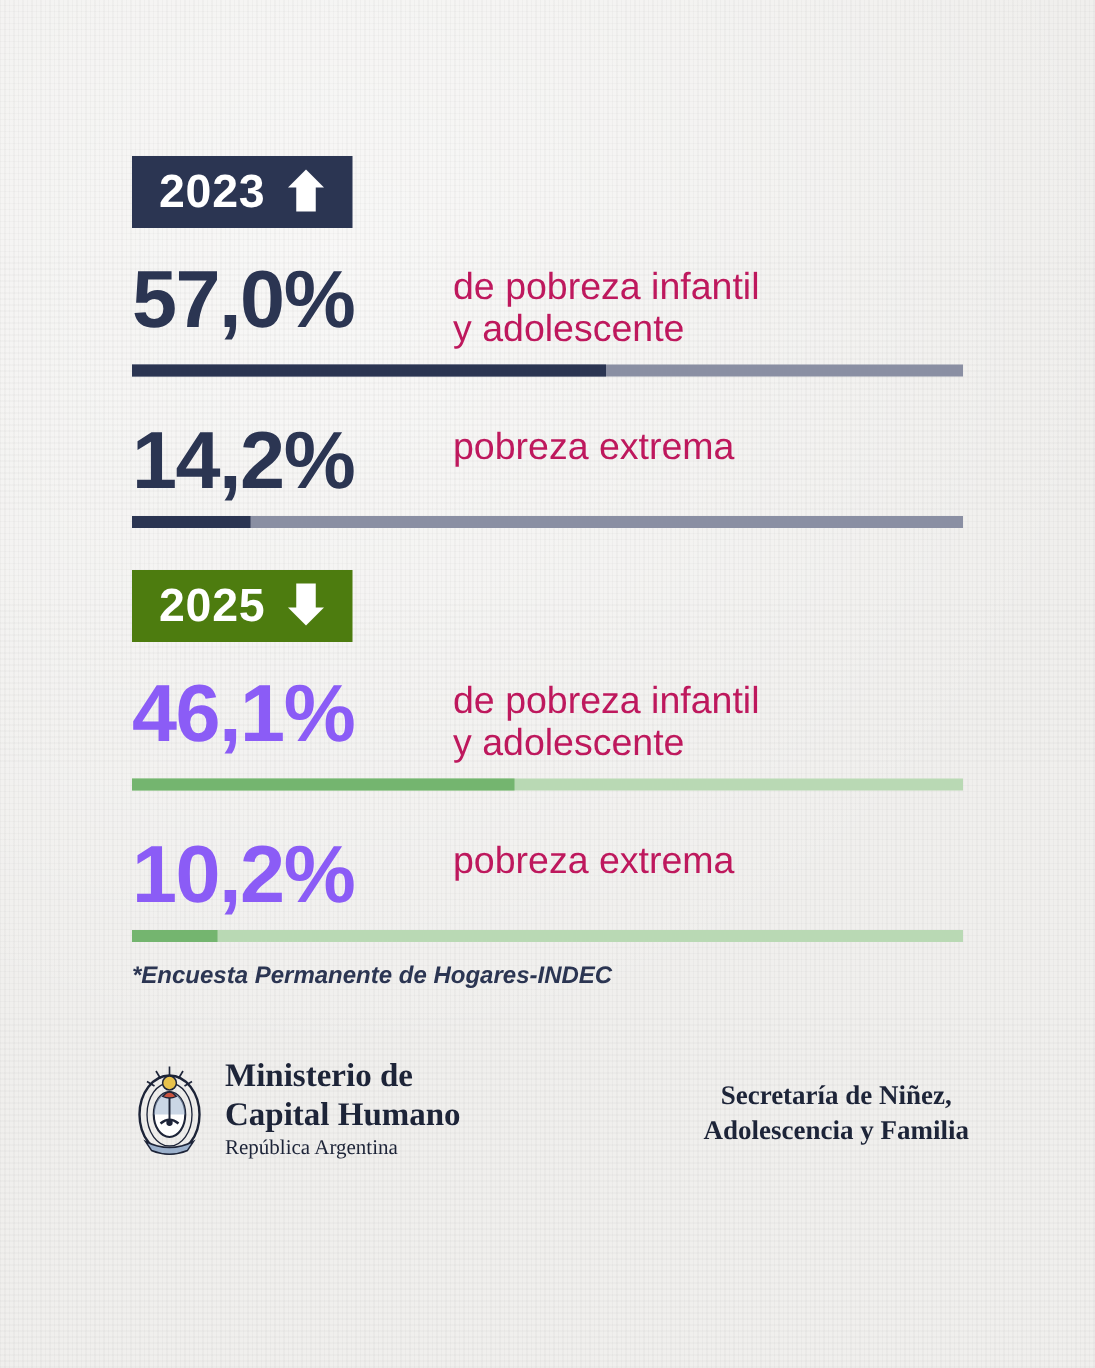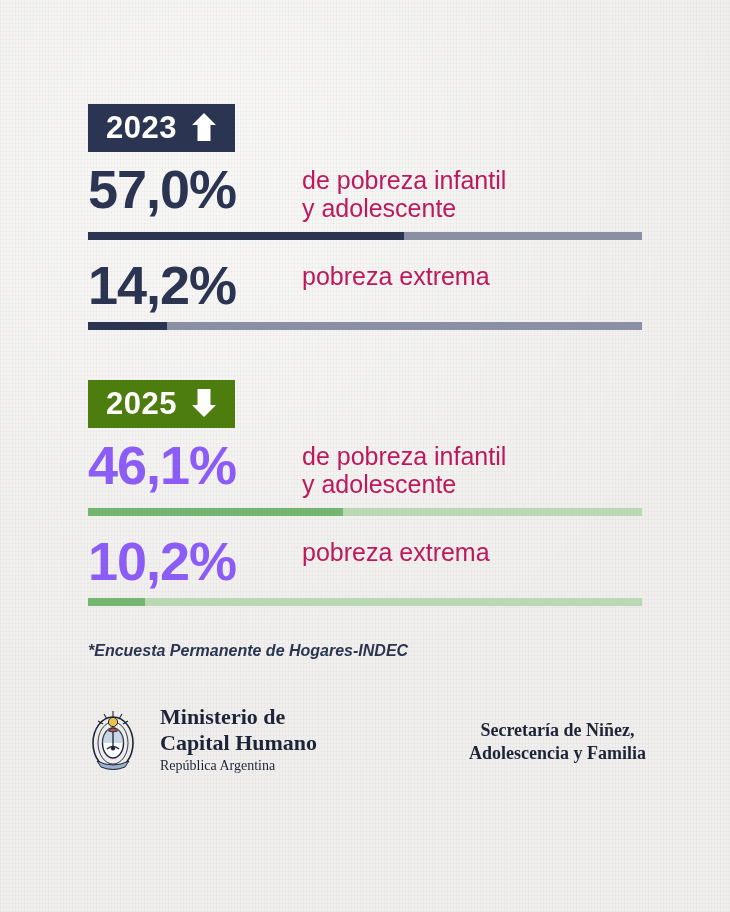--- a/index.html
+++ b/index.html
@@ -58,21 +58,21 @@
   }
   .arrow-icon {
     width: 26px;
     height: 30px;
     display: block;
   }
 
   .stat-row {
     display: flex;
     align-items: flex-start;
-    margin-top: 10px;
+    margin-top: 21px;
   }
   .stat-value {
     font-size: 54px;
     font-weight: bold;
     line-height: 1;
     letter-spacing: -1px;
     white-space: nowrap;
     width: 214px;
   }
   .stat-value.dark { color: #2b3552; }
@@ -121,21 +121,21 @@
     top: 695px;
     width: 730px;
     height: 110px;
   }
   .ministry {
     position: absolute;
     left: 86px;
     top: 8px;
     display: flex;
     align-items: center;
-    gap: 20px;
+    gap: 10px;
   }
   .coat {
     width: 54px;
     height: 72px;
     display: block;
   }
   .ministry-text {
     font-family: "Liberation Serif", serif;
     color: #1d2438;
   }

